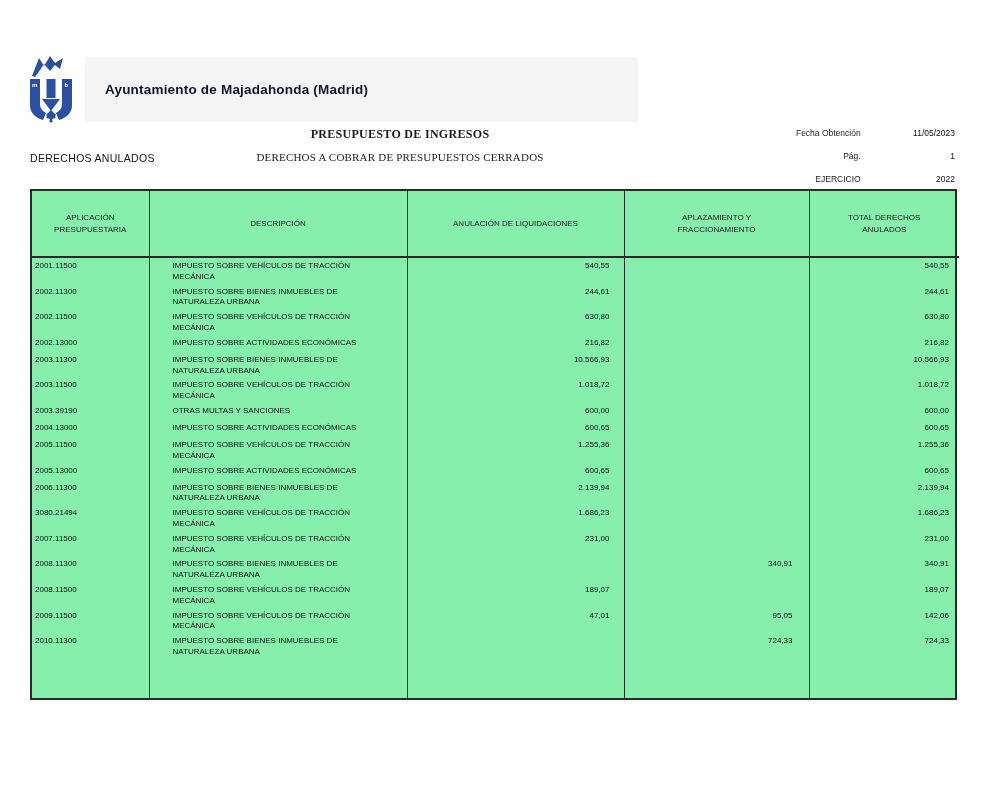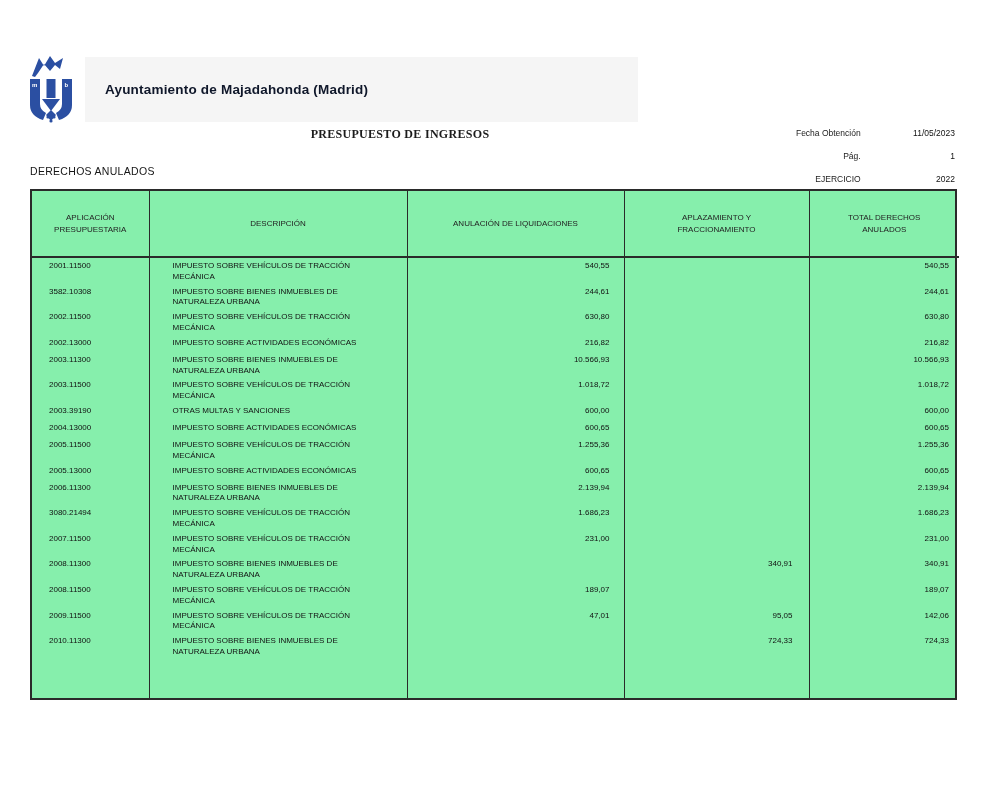--- a/index.html
+++ b/index.html
@@ -14,31 +14,31 @@
   .title-block{position:absolute;left:200px;top:127px;width:400px;text-align:center;font-family:"Liberation Serif", serif;}
   .report-title{font-size:12px;font-weight:bold;letter-spacing:.3px;}
   .report-subtitle{font-size:11px;margin-top:9px;letter-spacing:.2px;}
 
   .meta{position:absolute;left:750px;top:128px;width:205px;font-size:8.5px;}
   .meta-row{display:flex;justify-content:flex-start;margin-bottom:13px;gap:16px;}
   .meta-label{width:130px;text-align:right;color:#222;}
   .meta-value{width:92px;text-align:right;color:#111;}
   .meta-row.bold .meta-label,.meta-row.bold .meta-value{font-weight:normal;}
 
-  .section-label{position:absolute;left:30px;top:165px;font-size:10.5px;color:#161616;letter-spacing:.3px;}
+  .section-label{position:absolute;left:30px;top:152px;font-size:10.5px;color:#161616;letter-spacing:.3px;}
 
   
   .tablewrap{position:absolute;left:30px;top:189px;width:927px;height:511px;border:2px solid #2a2a2a;box-sizing:border-box;background:#86efac;}
   table{width:100%;height:100%;border-collapse:collapse;table-layout:fixed;}
   th,td{border-right:1.5px solid #2a2a2a;box-sizing:border-box;}
   th:last-child,td:last-child{border-right:none;}
   thead th{height:66px;border-bottom:2px solid #2a2a2a;font-weight:normal;font-size:8px;line-height:1.5;text-align:center;vertical-align:middle;color:#222;}
   tbody td{vertical-align:top;font-size:8px;line-height:1.35;padding-top:3px;color:#111;}
   tr.h2{height:25px;} tr.h1{height:17px;} tr.filler td{border-right-width:1.5px;}
-  td.c-code{padding-left:17px;}
+  td.c-code{padding-left:3px;}
   td.c-desc{padding-left:23px;}
   td.c-desc .desc-inner{max-width:200px;}
   td.c-num{text-align:right;}
   td.c-anul{padding-right:14px;}
   td.c-aplz{padding-right:16px;}
   td.c-tot{padding-right:10px;}
 </style>
 </head>
 <body>
 
@@ -69,20 +69,21 @@
       </g>
     </svg>
   </div>
 
   <div class="org-band">
     <span class="org-name">Ayuntamiento de Majadahonda (Madrid)</span>
   </div>
 
   <div class="title-block">
     <div class="report-title">PRESUPUESTO DE INGRESOS</div>
+    <div class="report-subtitle">DERECHOS A COBRAR DE PRESUPUESTOS CERRADOS</div>
   </div>
 
   <div class="meta">
     <div class="meta-row">
       <span class="meta-label">Fecha Obtención</span>
       <span class="meta-value">11/05/2023</span>
     </div>
     <div class="meta-row">
       <span class="meta-label">Pág.</span>
       <span class="meta-value">1</span>
@@ -117,21 +118,21 @@
           <tr class="h2">
             <td class="c-code">2001.11500</td>
             <td class="c-desc">
               <div class="desc-inner">IMPUESTO SOBRE VEHÍCULOS DE TRACCIÓN<br>MECÁNICA</div>
             </td>
             <td class="c-num c-anul">540,55</td>
             <td class="c-num c-aplz"></td>
             <td class="c-num c-tot">540,55</td>
           </tr>
           <tr class="h2">
-            <td class="c-code">3582.10308</td>
+            <td class="c-code">2002.11300</td>
             <td class="c-desc">
               <div class="desc-inner">IMPUESTO SOBRE BIENES INMUEBLES DE<br>NATURALEZA URBANA</div>
             </td>
             <td class="c-num c-anul">244,61</td>
             <td class="c-num c-aplz"></td>
             <td class="c-num c-tot">244,61</td>
           </tr>
           <tr class="h2">
             <td class="c-code">2002.11500</td>
             <td class="c-desc">

